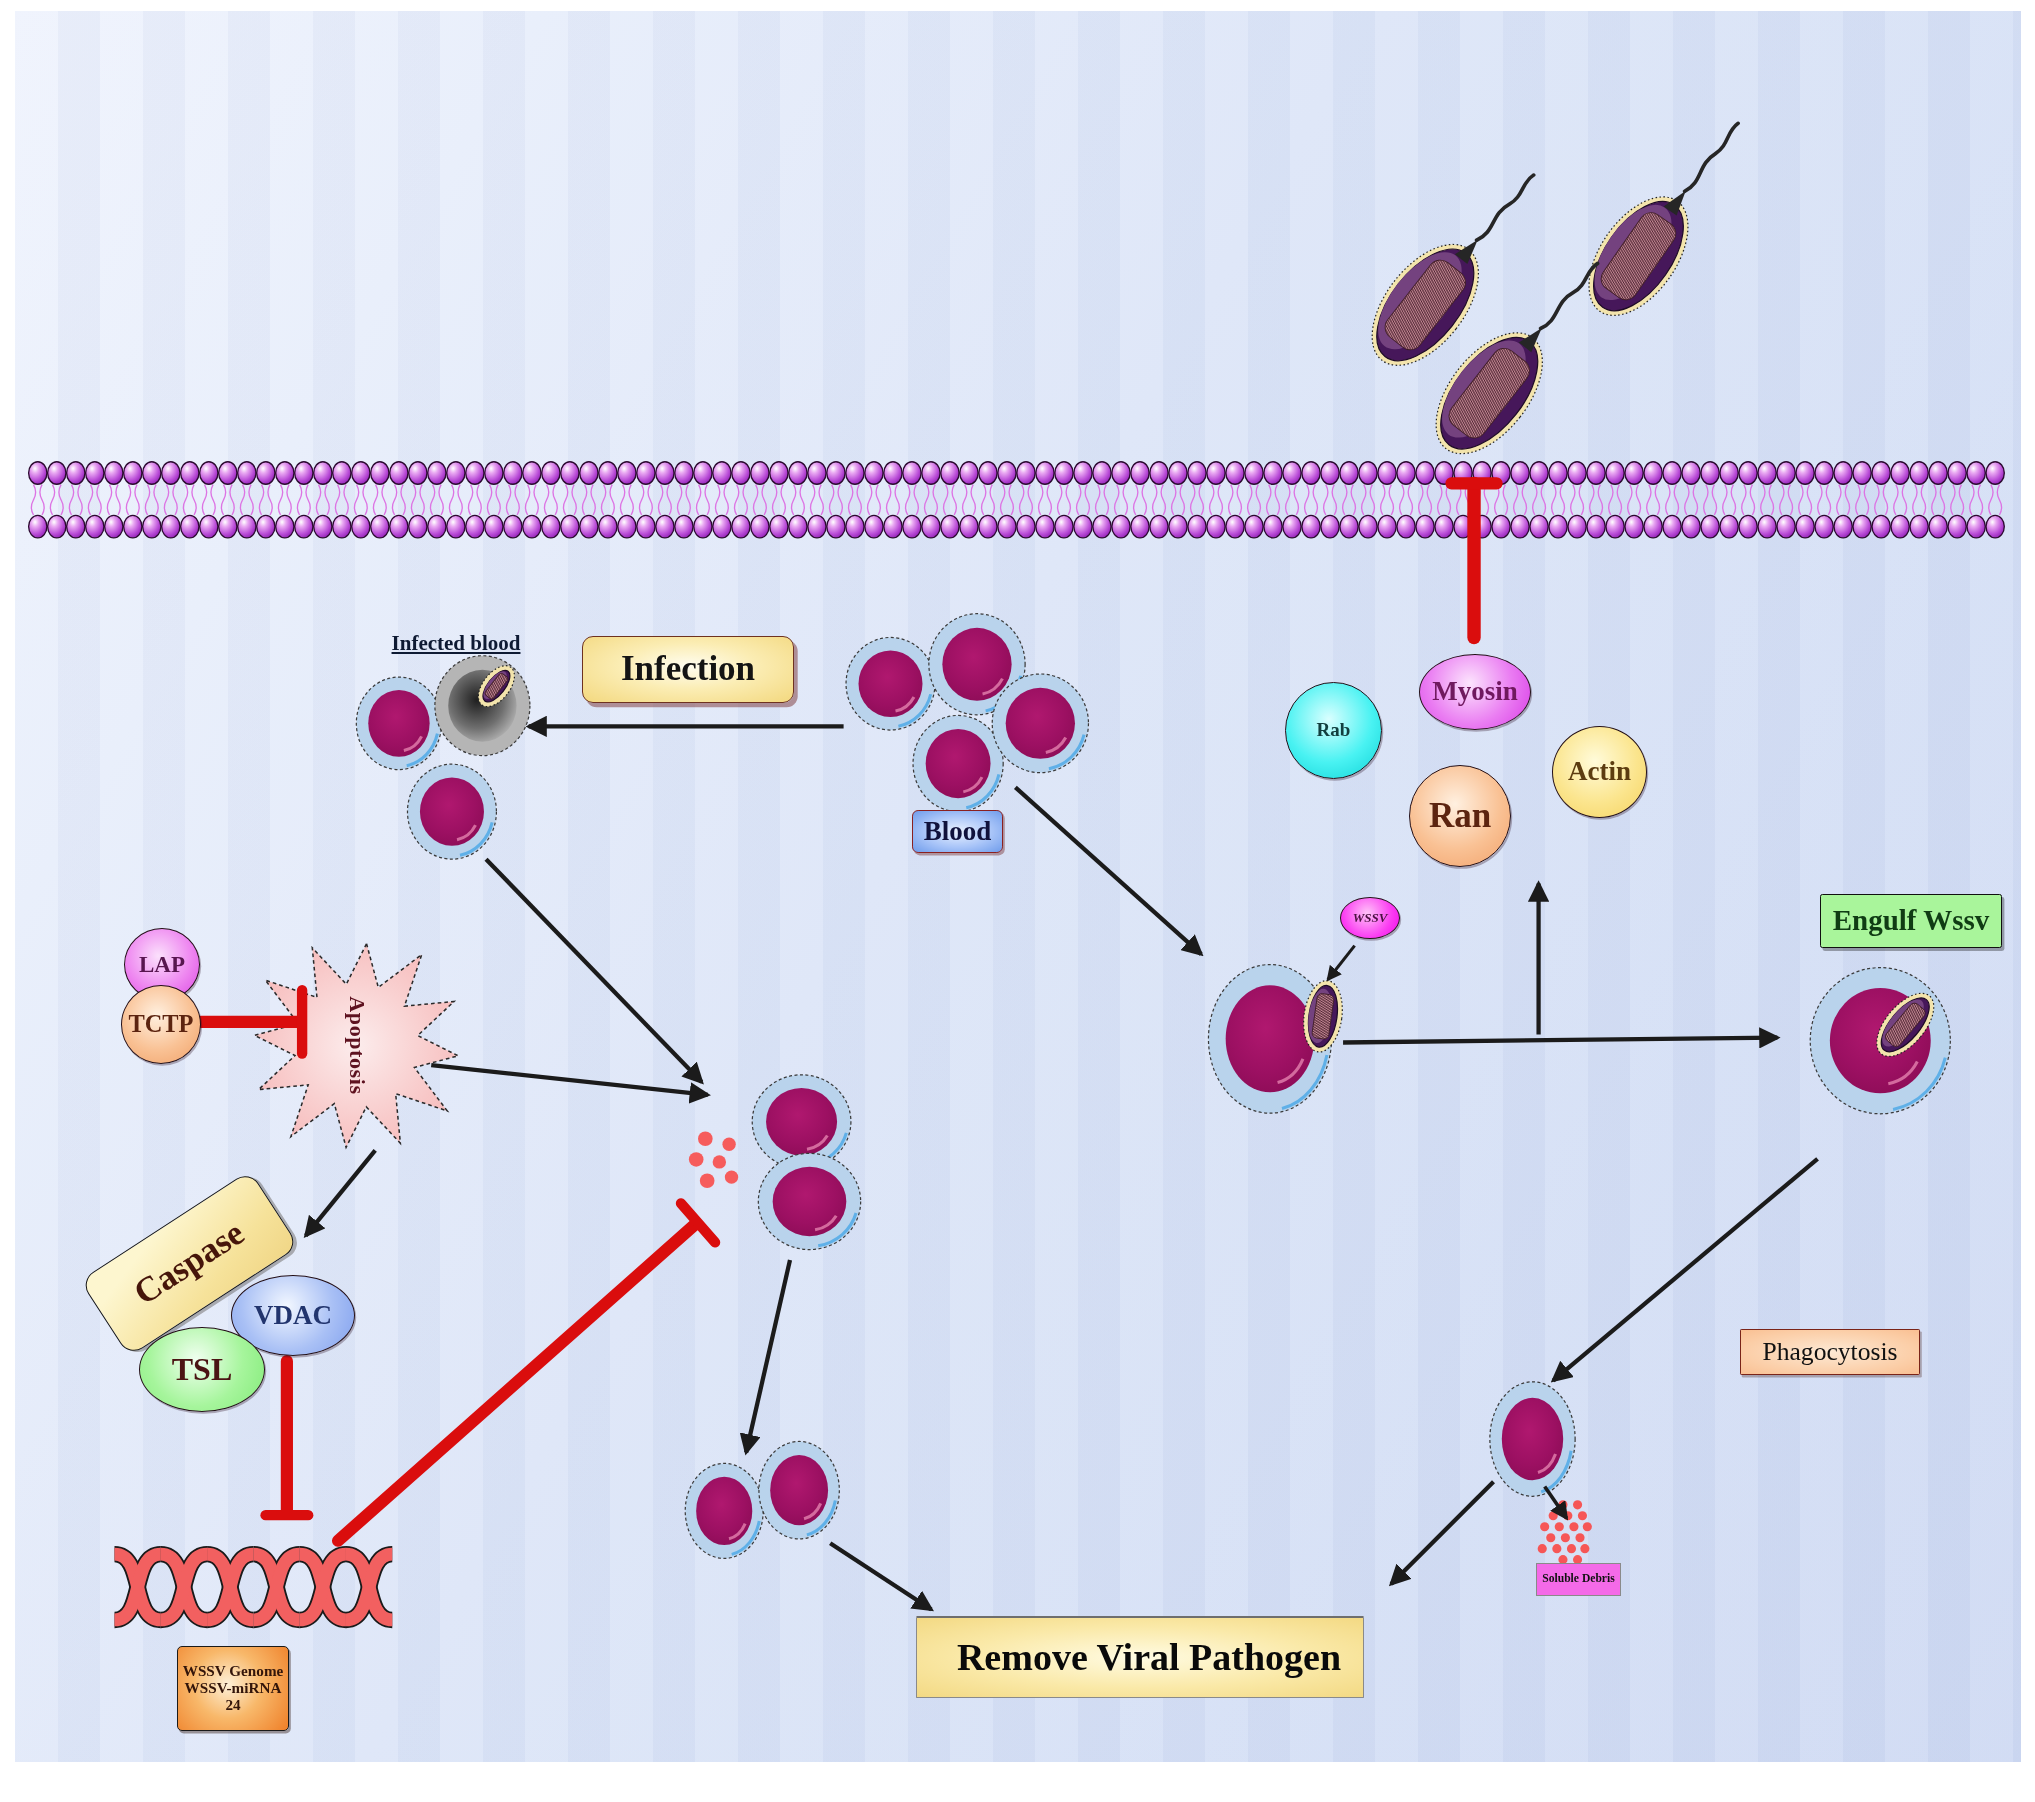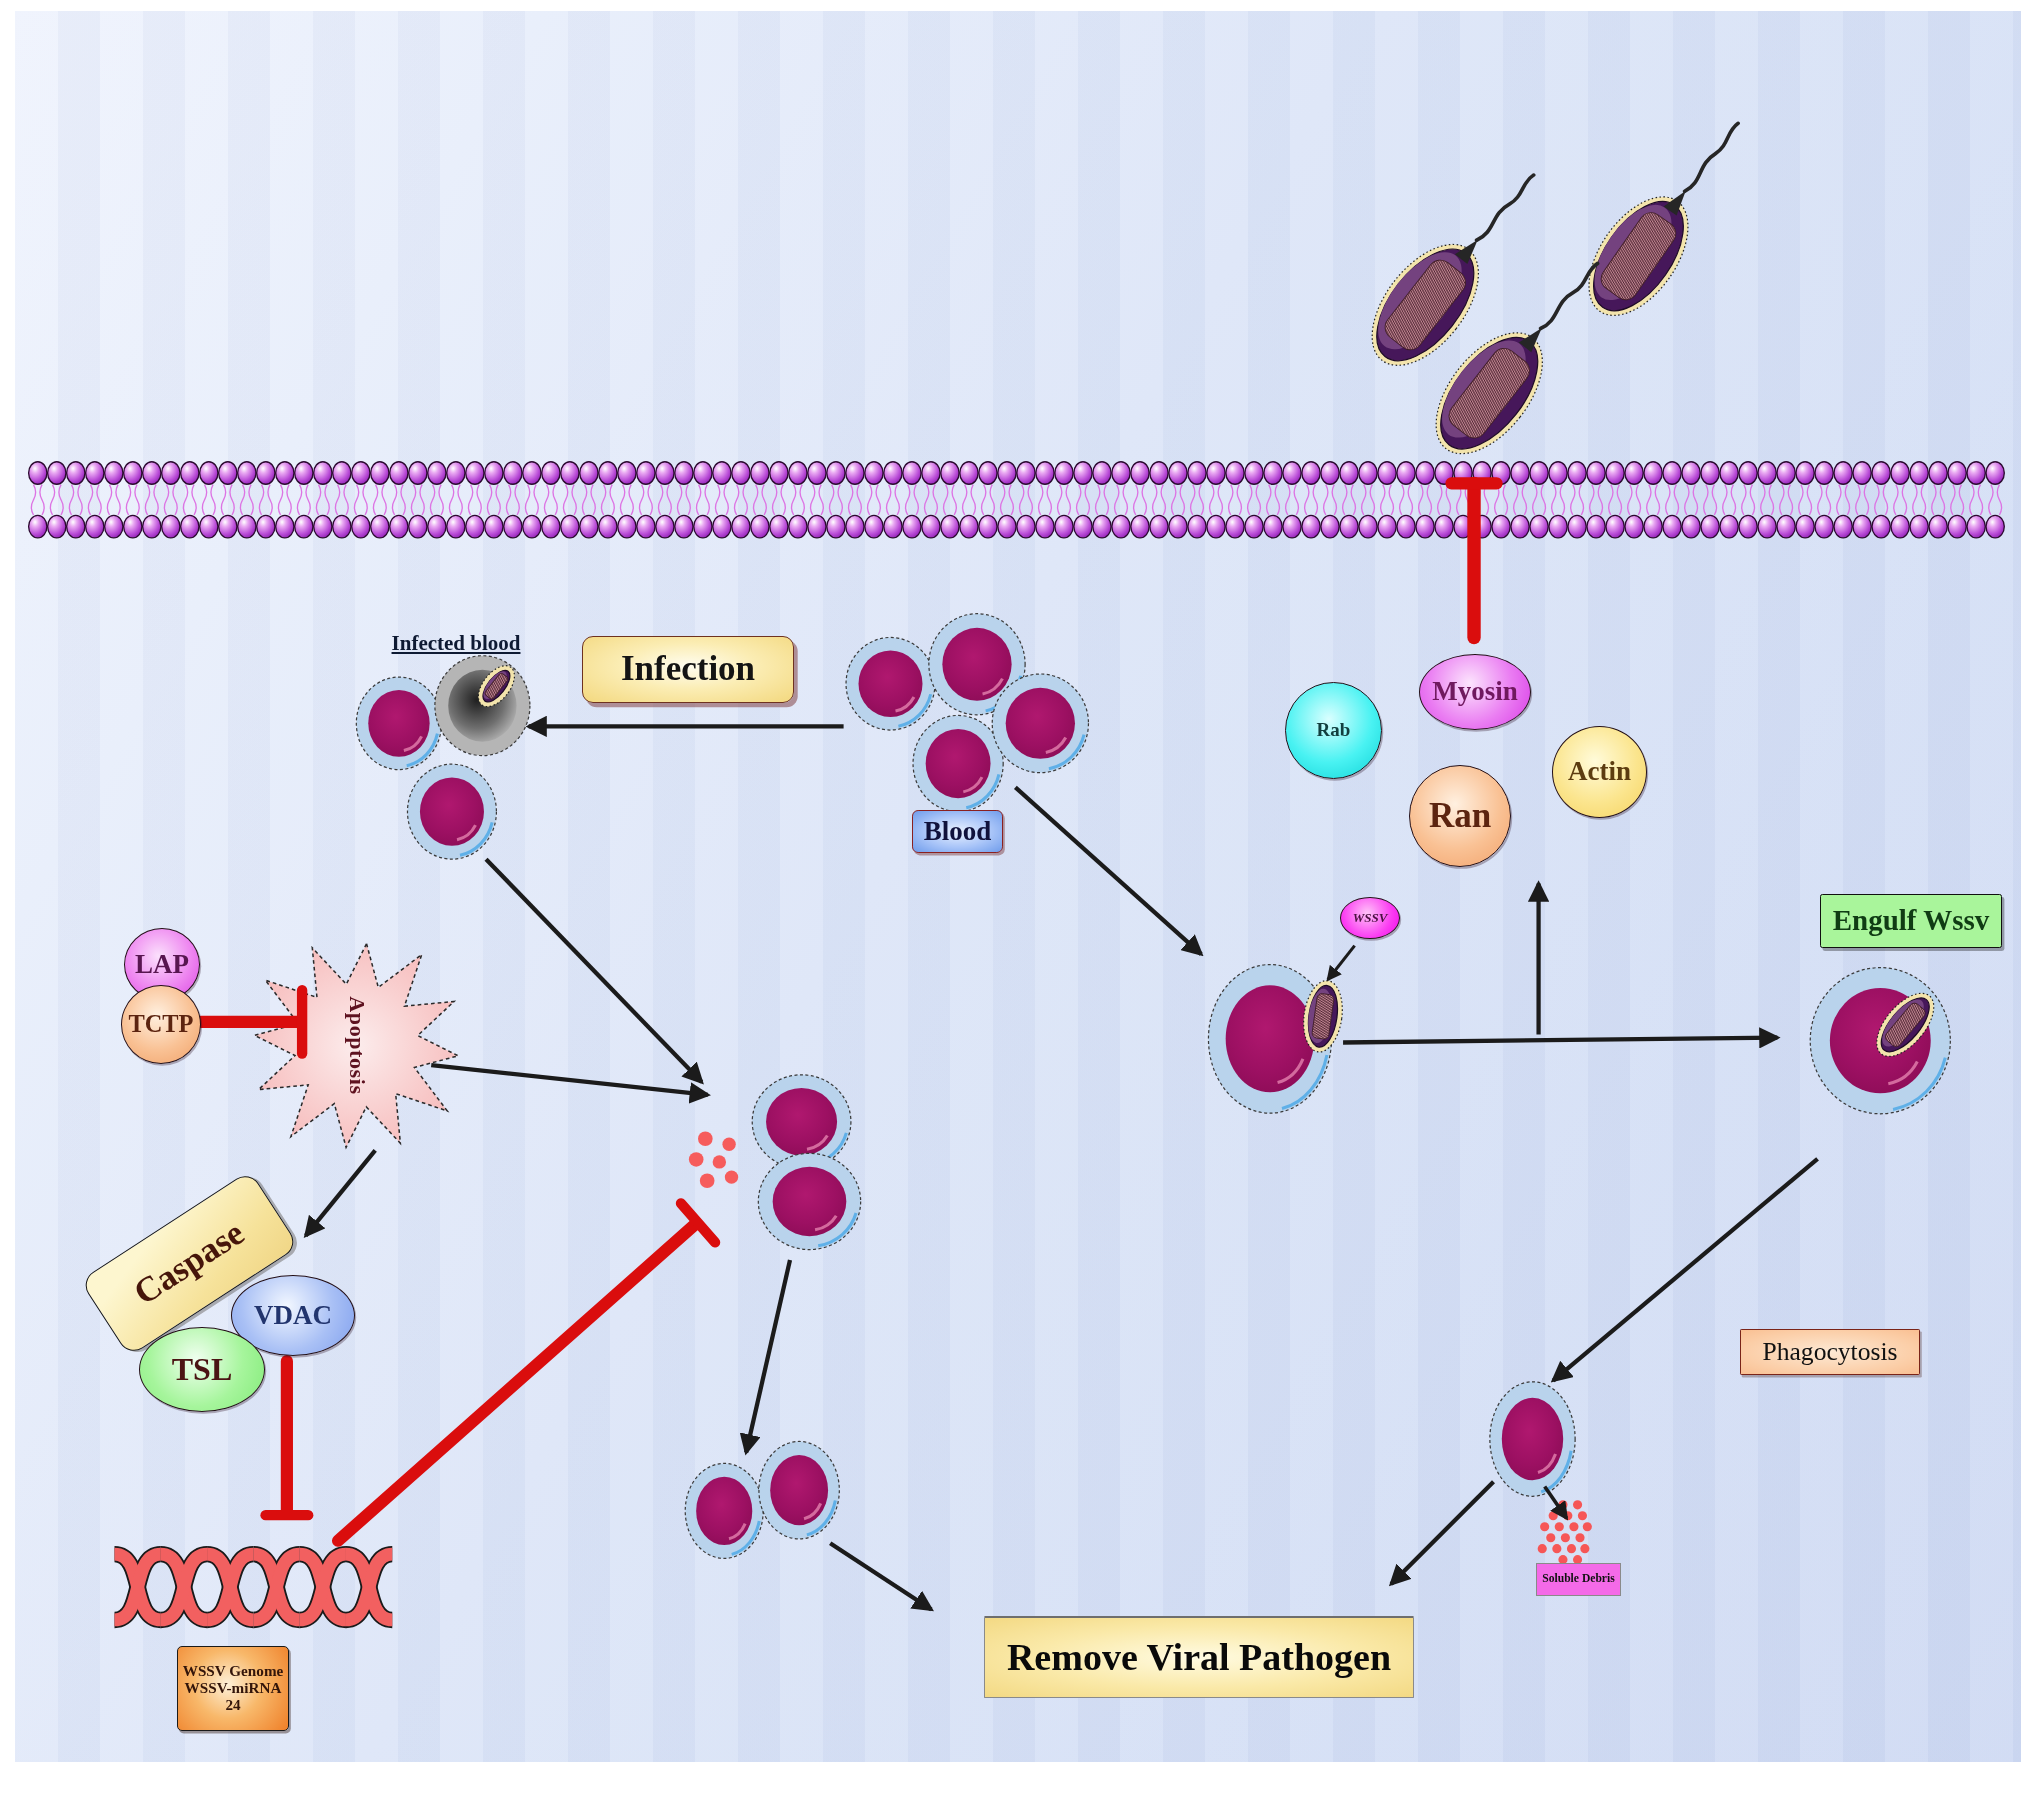--- a/index.html
+++ b/index.html
@@ -34,21 +34,21 @@
      box-shadow:1.8px 2.4px 0 rgba(40,15,5,.4);font-size:15.2px;color:#33150a;flex-direction:column;}
   .box-caspase{border:1.8px solid #151515;border-radius:16px;
      background:linear-gradient(160deg,#fdf6cf 20%,#f6e29a 70%,#f0d686 100%);
      box-shadow:2.4px 3px 0 rgba(30,20,5,.3);font-size:35px;color:#46150a;transform:rotate(-33deg);}
   
   .bub{border:1.8px solid #241018;border-radius:50%;box-shadow:1.2px 1.8px 0 rgba(40,10,30,.3);}
   .bub-rab   {background:radial-gradient(circle at 45% 38%,#d9ffff 0%,#49f2f2 55%,#0ed2d6 100%);font-size:19px;color:#123f3f;}
   .bub-myosin{background:radial-gradient(circle at 45% 38%,#fce4fd 0%,#ea7df2 55%,#d83ae6 100%);font-size:27px;color:#70195f;}
   .bub-ran   {background:radial-gradient(circle at 45% 38%,#fff0e0 0%,#f9c194 55%,#f2a169 100%);font-size:35px;color:#5c2410;}
   .bub-actin {background:radial-gradient(circle at 45% 38%,#fffbda 0%,#fbe58e 55%,#f5d25e 100%);font-size:27px;color:#5c3c10;}
-  .bub-lap   {background:radial-gradient(circle at 45% 38%,#fbe0fc 0%,#ee86f0 55%,#d944e2 100%);font-size:27px;color:#581650;}
+  .bub-lap   {background:radial-gradient(circle at 45% 38%,#fbe0fc 0%,#ee86f0 55%,#d944e2 100%);font-size:23px;color:#581650;}
   .bub-tctp  {background:radial-gradient(circle at 45% 38%,#fff0e0 0%,#f9c194 55%,#f0a066 100%);font-size:24.4px;color:#5c2410;}
   .bub-vdac  {background:radial-gradient(circle at 45% 38%,#f2f7ff 0%,#a9c0f5 55%,#7f9fee 100%);font-size:27px;color:#22356e;}
   .bub-tsl   {background:radial-gradient(circle at 45% 38%,#f0fff0 0%,#a6f59c 55%,#82ea78 100%);font-size:32px;color:#4b1414;}
   .bub-wssv  {background:radial-gradient(circle at 45% 38%,#ffc2f8 0%,#fb3ef2 60%,#ef06ea 100%);font-size:13px;color:#4a1040;font-style:italic;}
   .txt-apoptosis{font-size:22px;color:#5e1220;letter-spacing:0.6px;transform:rotate(90deg);background:none;}
   .txt-infblood{font-size:21px;color:#0e1a33;}
 </style>
 </head>
 <body>
 
@@ -711,19 +711,19 @@
 
   <div class="lbl box-caspase" style="left:88px;top:1218px;width:201px;height:89px;">Caspase</div>
   <div class="lbl bub bub-vdac" style="left:231px;top:1275px;width:122px;height:79px;">VDAC</div>
   <div class="lbl bub bub-tsl" style="left:139px;top:1327px;width:124px;height:83px;">TSL</div>
 
   <div class="lbl box-genome" style="left:177px;top:1646px;width:110px;height:83px;">
     <span>WSSV Genome</span>
     <span>WSSV-miRNA 24</span>
   </div>
 
-  <div class="lbl box-remove" style="left:984px;top:1616px;width:428px;height:79px;">Remove Viral Pathogen</div>
+  <div class="lbl box-remove" style="left:916px;top:1616px;width:428px;height:79px;padding-left:18px;">Remove Viral Pathogen</div>
 
   <div class="lbl box-phago" style="left:1740px;top:1329px;width:178px;height:44px;">Phagocytosis</div>
 
   <div class="lbl box-soluble" style="left:1536px;top:1563px;width:83px;height:30.5px;">Soluble Debris</div>
 </div>
 
 
 </body></html>

